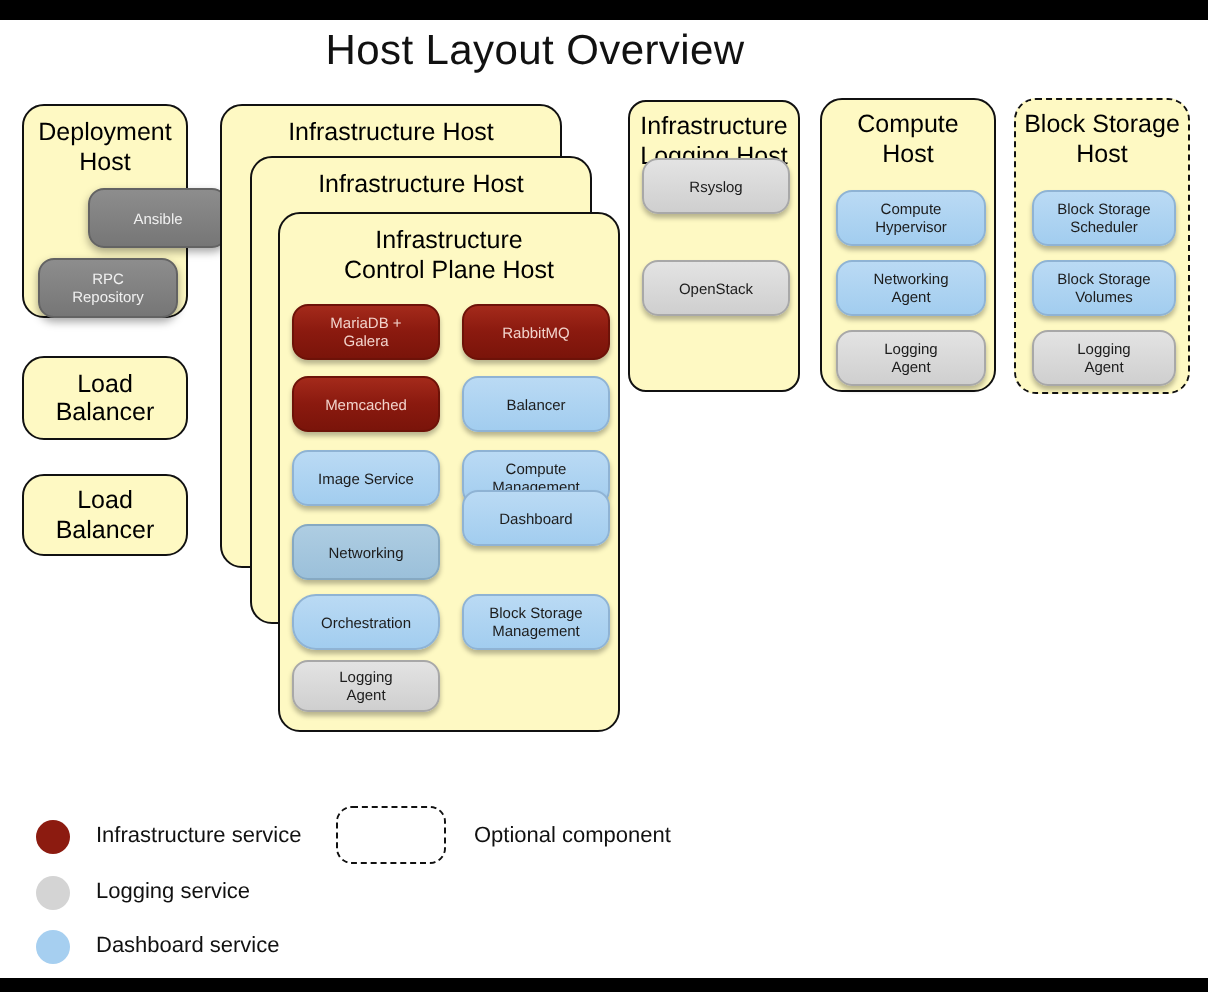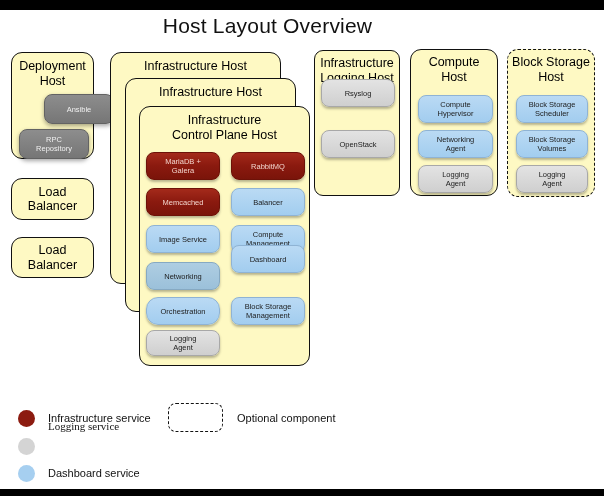--- a/index.html
+++ b/index.html
@@ -150,21 +150,21 @@
   <div class="chip openstack" style="left:8px;top:80px;width:72px;height:28px;">Block Storage
 Volumes</div>
   <div class="chip logging" style="left:8px;top:115px;width:72px;height:28px;">Logging
 Agent</div>
 </div>
 
 <div class="dot" id="dot-infra"></div>
 <div class="legend-label" style="top:412px;">Infrastructure service</div>
 
 <div class="dot" id="dot-logging"></div>
-<div class="legend-label" style="top:420px;font-family:Liberation Serif, serif;">Logging service</div>
+<div class="legend-label" style="top:440px;">Logging service</div>
 
 <div class="dot" id="dot-openstack"></div>
 <div class="legend-label" style="top:467px;">Dashboard service</div>
 
 <div id="legend-optional-box"></div>
 <div id="legend-optional-label">Optional component</div>
 
 <div class="bar" id="bar-bottom"></div>
 
 </body></html>

